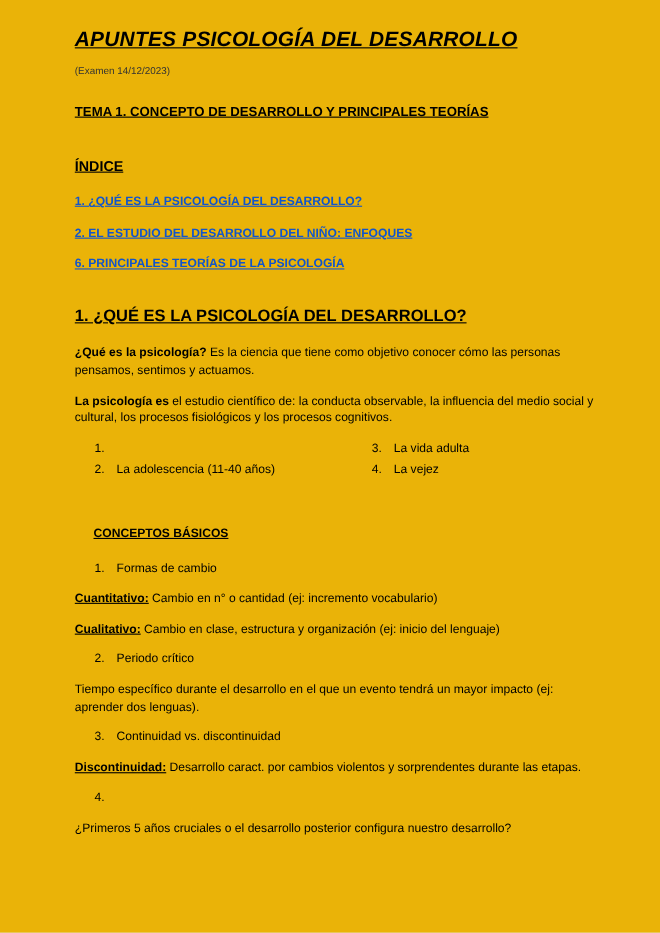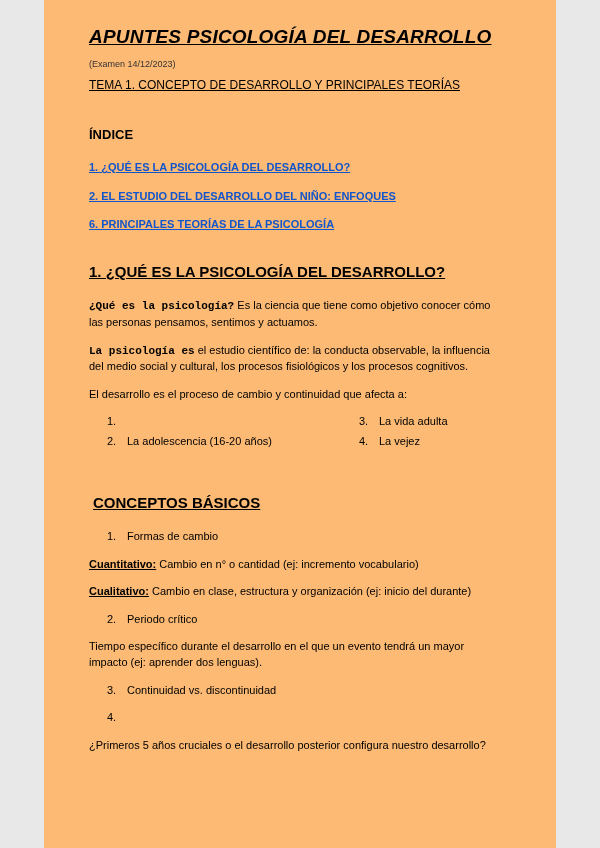--- a/index.html
+++ b/index.html
@@ -2,54 +2,55 @@
 <html style="--link-color: #1155cc;"><head>
 <meta charset="utf-8">
 <style>
   html, body {
     margin: 0;
     padding: 0;
     background: #e8e8e8;
   }
   .page {
     position: relative;
-    width: 512px;
+    width: 600px;
     height: 848px;
     box-sizing: border-box;
     margin: 0 auto;
-    background: #fdba74;
-    padding: 24px 58px 20px 45px;
+    background: #eab308;
+    padding: 24px 58px 20px 68px;
     font-family: "Liberation Sans", sans-serif;
     color: #000000;
     font-size: 11px;
     line-height: 1.42;
     overflow: hidden;
   }
   .doc-title {
     font-size: 19px;
     font-weight: bold;
     font-style: italic;
     text-decoration: underline;
     margin: 0 0 7px 0;
     letter-spacing: 0.2px;
   }
   .doc-subtitle {
     font-size: 9px;
-    margin: 0 0 6px 0;
+    margin: 0 0 22px 0;
     color: #333333;
   }
   .tema-heading {
     font-size: 12px;
-    font-weight: normal;
+    font-weight: bold;
     text-decoration: underline;
     margin: 0 0 32px 0;
   }
   .indice-heading {
     font-size: 13px;
     font-weight: bold;
+    text-decoration: underline;
     margin: 0 0 16px 0;
   }
   .toc-link {
     display: block;
     width: fit-content;
     font-size: 11px;
     font-weight: bold;
     color: var(--link-color, #1155cc);
     text-decoration: underline;
     margin: 0 0 13px 0;
@@ -57,45 +58,45 @@
   }
   .section-heading {
     font-size: 15px;
     font-weight: bold;
     text-decoration: underline;
     margin: 28px 0 16px 0;
   }
   p.body {
     margin: 0 0 12px 0;
   }
-  .b  { font-weight: bold; font-family: Liberation Mono, monospace; }
+  .b  { font-weight: bold; }
   .u  { }
   .bu { font-weight: bold; text-decoration: underline; }
   .two-col {
     display: flex;
     margin: 2px 0 14px 18px;
   }
   .col {
     display: flex;
     flex-direction: column;
     gap: 4px;
   }
   .col-left { width: 252px; flex: 0 0 252px; }
   .li { display: flex; }
   .li .num { width: 20px; flex: 0 0 20px; }
   .numbered {
     display: flex;
     margin: 0 0 12px 18px;
   }
   .numbered .num { width: 20px; flex: 0 0 20px; }
   .concepts-heading {
-    font-size: 15px;
+    font-size: 11px;
     font-weight: bold;
     text-decoration: underline;
-    margin: 42px 0 16px 4px;
+    margin: 42px 0 16px 17px;
   }
 </style>
 </head>
 <body>
 
 <div class="page">
 
   <h1 class="doc-title">APUNTES PSICOLOGÍA DEL DESARROLLO</h1>
 
   <p class="doc-subtitle">(Examen 14/12/2023)</p>
@@ -109,30 +110,29 @@
     <a href="#" class="toc-link">2. EL ESTUDIO DEL DESARROLLO DEL NIÑO: ENFOQUES</a>
     <a href="#" class="toc-link">6. PRINCIPALES TEORÍAS DE LA PSICOLOGÍA</a>
   </nav>
 
   <h2 class="section-heading">1. ¿QUÉ ES LA PSICOLOGÍA DEL DESARROLLO?</h2>
 
   <p class="body"><span class="b">¿Qué es la psicología?</span><span> Es la ciencia que tiene como objetivo conocer cómo las personas pensamos, sentimos y actuamos.</span></p>
 
   <p class="body"><span class="b">La psicología es</span><span> el estudio científico de: la </span><span class="u">conducta observable</span><span>, la </span><span class="u">influencia del medio social y cultural</span><span>, los </span><span class="u">procesos fisiológicos</span><span> y los </span><span class="u">procesos cognitivos.</span></p>
 
-  <p class="body">El desarrollo es el proceso de cambio y continuidad que afecta a:</p>
 
   <div class="two-col">
     <div class="col col-left">
       <div class="li">
         <span class="num">1.</span>
       </div>
       <div class="li">
         <span class="num">2.</span>
-        <span>La adolescencia (16-20 años)</span>
+        <span>La adolescencia (11-40 años)</span>
       </div>
     </div>
     <div class="col">
       <div class="li">
         <span class="num">3.</span>
         <span>La vida adulta</span>
       </div>
       <div class="li">
         <span class="num">4.</span>
         <span>La vejez</span>
@@ -142,35 +142,36 @@
 
   <h4 class="concepts-heading">CONCEPTOS BÁSICOS</h4>
 
   <div class="numbered">
     <span class="num">1.</span>
     <span class="u">Formas de cambio</span>
   </div>
 
   <p class="body"><span class="bu">Cuantitativo:</span><span> Cambio en n° o cantidad (ej: incremento vocabulario)</span></p>
 
-  <p class="body"><span class="bu">Cualitativo:</span><span> Cambio en clase, estructura y organización (ej: inicio del durante)</span></p>
+  <p class="body"><span class="bu">Cualitativo:</span><span> Cambio en clase, estructura y organización (ej: inicio del lenguaje)</span></p>
 
   <div class="numbered">
     <span class="num">2.</span>
     <span class="u">Periodo crítico</span>
   </div>
 
   <p class="body">Tiempo específico durante el desarrollo en el que un evento tendrá un mayor impacto (ej: aprender dos lenguas).</p>
 
   <div class="numbered">
     <span class="num">3.</span>
     <span class="u">Continuidad vs. discontinuidad</span>
   </div>
 
 
+  <p class="body"><span class="bu">Discontinuidad:</span><span> Desarrollo caract. por cambios violentos y sorprendentes durante las etapas.</span></p>
 
   <div class="numbered">
     <span class="num">4.</span>
   </div>
 
   <p class="body">¿Primeros 5 años cruciales o el desarrollo posterior configura nuestro desarrollo?</p>
 
 </div>
 
 </body></html>

